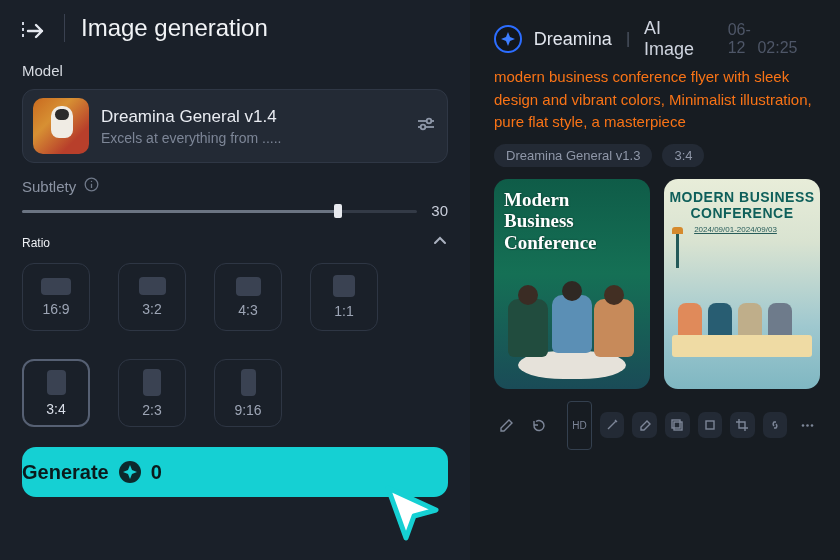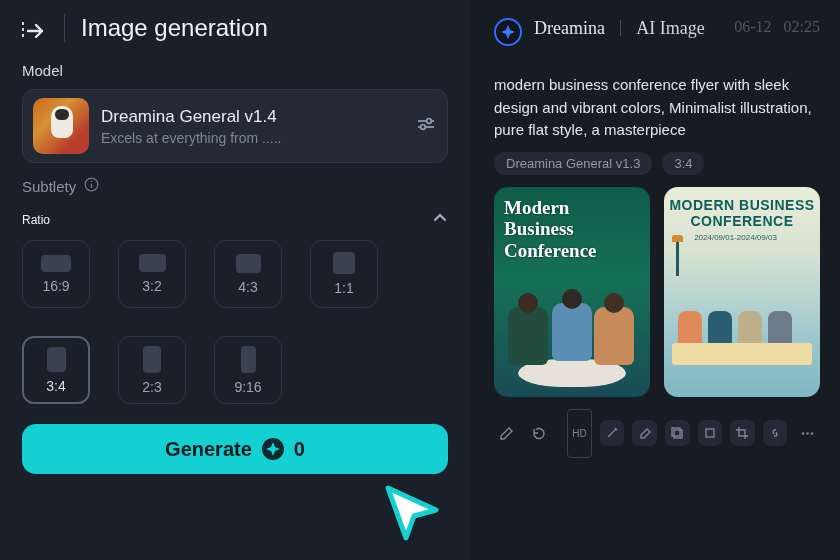--- a/index.html
+++ b/index.html
@@ -58,39 +58,39 @@
     display:flex; flex-direction:column; align-items:center; justify-content:center;
     gap:6px; cursor:pointer; color:#9da5b5; font-size:14px;
   }
   .ratio-tile.selected { border:2px solid #566073; color:#d8dde7;}
   .ratio-box { background:#3a4252; border-radius:4px;}
   .r169{width:30px;height:17px;} .r32{width:27px;height:18px;} .r43{width:25px;height:19px;}
   .r11{width:22px;height:22px;} .r34{width:19px;height:25px;} .r23{width:18px;height:27px;}
   .r916{width:15px;height:27px;}
   .generate-btn {
     margin-top:20px; height:50px; background:#15d0d3; border:none; border-radius:14px;
-    display:flex; align-items:center; justify-content:center; gap:10px;
+    display:flex; align-items:center; gap:10px;
     font-size:20px; font-weight:600; color:#0b1a1c; cursor:pointer;
   }
   .credit-badge { width:22px;height:22px;border-radius:50%;background:#0c2a2c;display:flex;align-items:center;justify-content:center;}
   .credit-badge svg{display:block;}
   .cursor-overlay { position:absolute; left:380px; top:482px; pointer-events:none;}
 
   .right-panel {
     flex:1; height:560px; background:#171c22;
     padding: 18px 20px 14px 24px; overflow:hidden;
   }
-  .rp-header { display:flex; align-items:flex-start; gap:12px;font-family:Liberation Serif, serif;}
+  .rp-header { display:flex; align-items:center; gap:12px;}
   .app-badge { width:28px;height:28px;border-radius:50%;background:#12161c;border:2px solid #2c6dff;display:flex;align-items:center;justify-content:center;}
   .app-name { font-size:18px;color:#e2e6ee;}
   .breadcrumb-sep{color:#4d5565;margin:0 2px;}
   .app-section{font-size:18px;color:#cfd4df;}
   .stamp { margin-left:auto; font-size:16px; color:#4e5667;}
   .stamp span+span{margin-left:12px;}
-  .prompt-text { margin-top:28px; font-size:15px; color:#e5e5e5; line-height:1.5;}
+  .prompt-text { margin-top:6px; font-size:15px; color:#f97316; line-height:1.5;}
   .chips { margin-top:10px; display:flex; gap:10px;}
   .chip { background:#232a35; color:#8f97a8; font-size:13px; padding:4px 12px; border-radius:14px;}
   .results { margin-top:12px; display:flex; gap:14px;}
   .thumb {
     width:175px; height:210px; border-radius:14px; overflow:hidden; position:relative;
   }
   .t1 { background:linear-gradient(180deg,#0f5c48 0%, #157055 45%, #1a4b57 100%);}
   .t1 .title{position:absolute;left:10px;top:10px;right:10px;color:#fff;font-weight:800;font-size:19px;line-height:1.15;font-family:Georgia,serif;text-shadow:0 0 2px #0c3b31, 1px 1px 0 #155844;}
   .t1 .people{position:absolute;bottom:10px;left:10px;right:10px;height:100px;}
   .t1 .table{position:absolute;bottom:0;left:10%;right:10%;height:28px;background:#e6e2da;border-radius:50%/60%;}
@@ -98,21 +98,21 @@
   .t1 .p1{left:4px;bottom:22px;background:#214c3e;}
   .t1 .p2{left:48px;bottom:26px;background:#5b8fb5;}
   .t1 .p3{right:6px;bottom:22px;background:#c78a5a;}
   .t1 .h{position:absolute;width:20px;height:20px;border-radius:50%;}
   .t1 .h1{left:14px;bottom:74px;background:#3a2c24;}
   .t1 .h2{left:58px;bottom:78px;background:#2f2823;}
   .t1 .h3{right:16px;bottom:74px;background:#422f23;}
 
   .t2 { background:linear-gradient(180deg,#e8edd9 0%, #d9e3d1 30%, #9fc8cf 70%, #7fb7c2 100%);}
   .t2 .title{position:absolute;left:0;right:0;top:10px;text-align:center;color:#0e5f5a;font-weight:800;font-size:14px;font-family:Arial,sans-serif;letter-spacing:.5px;}
-  .t2 .date{position:absolute;left:0;right:13px;top:46px;text-align:center;color:#285d5a;font-size:8px;}
+  .t2 .date{position:absolute;left:0;right:13px;top:46px;text-align:center;color:#285d5a;font-size:8px;text-decoration:underline;}
   .t2 .desk{position:absolute;bottom:32px;left:8px;right:8px;height:22px;background:#efdba4;border-radius:3px;}
   .t2 .pp{position:absolute;bottom:50px;width:24px;height:36px;border-radius:8px 8px 4px 4px;}
   .t2 .pp:nth-of-type(4){left:14px;background:#e08a5a;}
   .t2 .pp:nth-of-type(5){left:44px;background:#285d72;}
   .t2 .pp:nth-of-type(6){left:74px;background:#bfae8a;}
   .t2 .pp:nth-of-type(7){left:104px;background:#6e7b8b;}
   .t2 .lamp{position:absolute;left:12px;top:55px;width:3px;height:34px;background:#245a59;}
   .t2 .lamp::before{content:"";position:absolute;left:-4px;top:-7px;width:11px;height:7px;background:#d68a2d;border-radius:3px 3px 0 0;}
 
   .actions { margin-top:12px; display:flex; align-items:center; gap:8px;}
@@ -159,20 +159,28 @@
   <div class="subtlety-row">
     <span class="subtlety-label">Subtlety</span>
     <span class="info-icon">
       <svg width="15" height="15" viewBox="0 0 15 15" fill="none" stroke="currentColor" stroke-width="1.3">
         <circle cx="7.5" cy="7.5" r="6.3"></circle>
           <line x1="7.5" y1="6.8" x2="7.5" y2="11"></line>
           <circle cx="7.5" cy="4.4" r="0.7" fill="currentColor" stroke="none"></circle>
       </svg>
     </span>
   </div>
+  <div class="slider-row">
+    <div class="slider">
+      <div class="slider-track"></div>
+        <div class="slider-fill"></div>
+        <div class="slider-thumb"></div>
+    </div>
+    <span class="slider-val">30</span>
+  </div>
 
   <div class="ratio-header">
     <span class="ratio-label">Ratio</span>
     <span class="chev">
       <svg width="16" height="16" viewBox="0 0 16 16" fill="none" stroke="currentColor" stroke-width="2" stroke-linecap="round">
           <path d="M3 10 L8 5 L13 10"></path>
         </svg>
     </span>
   </div>
   <div class="ratio-grid">

